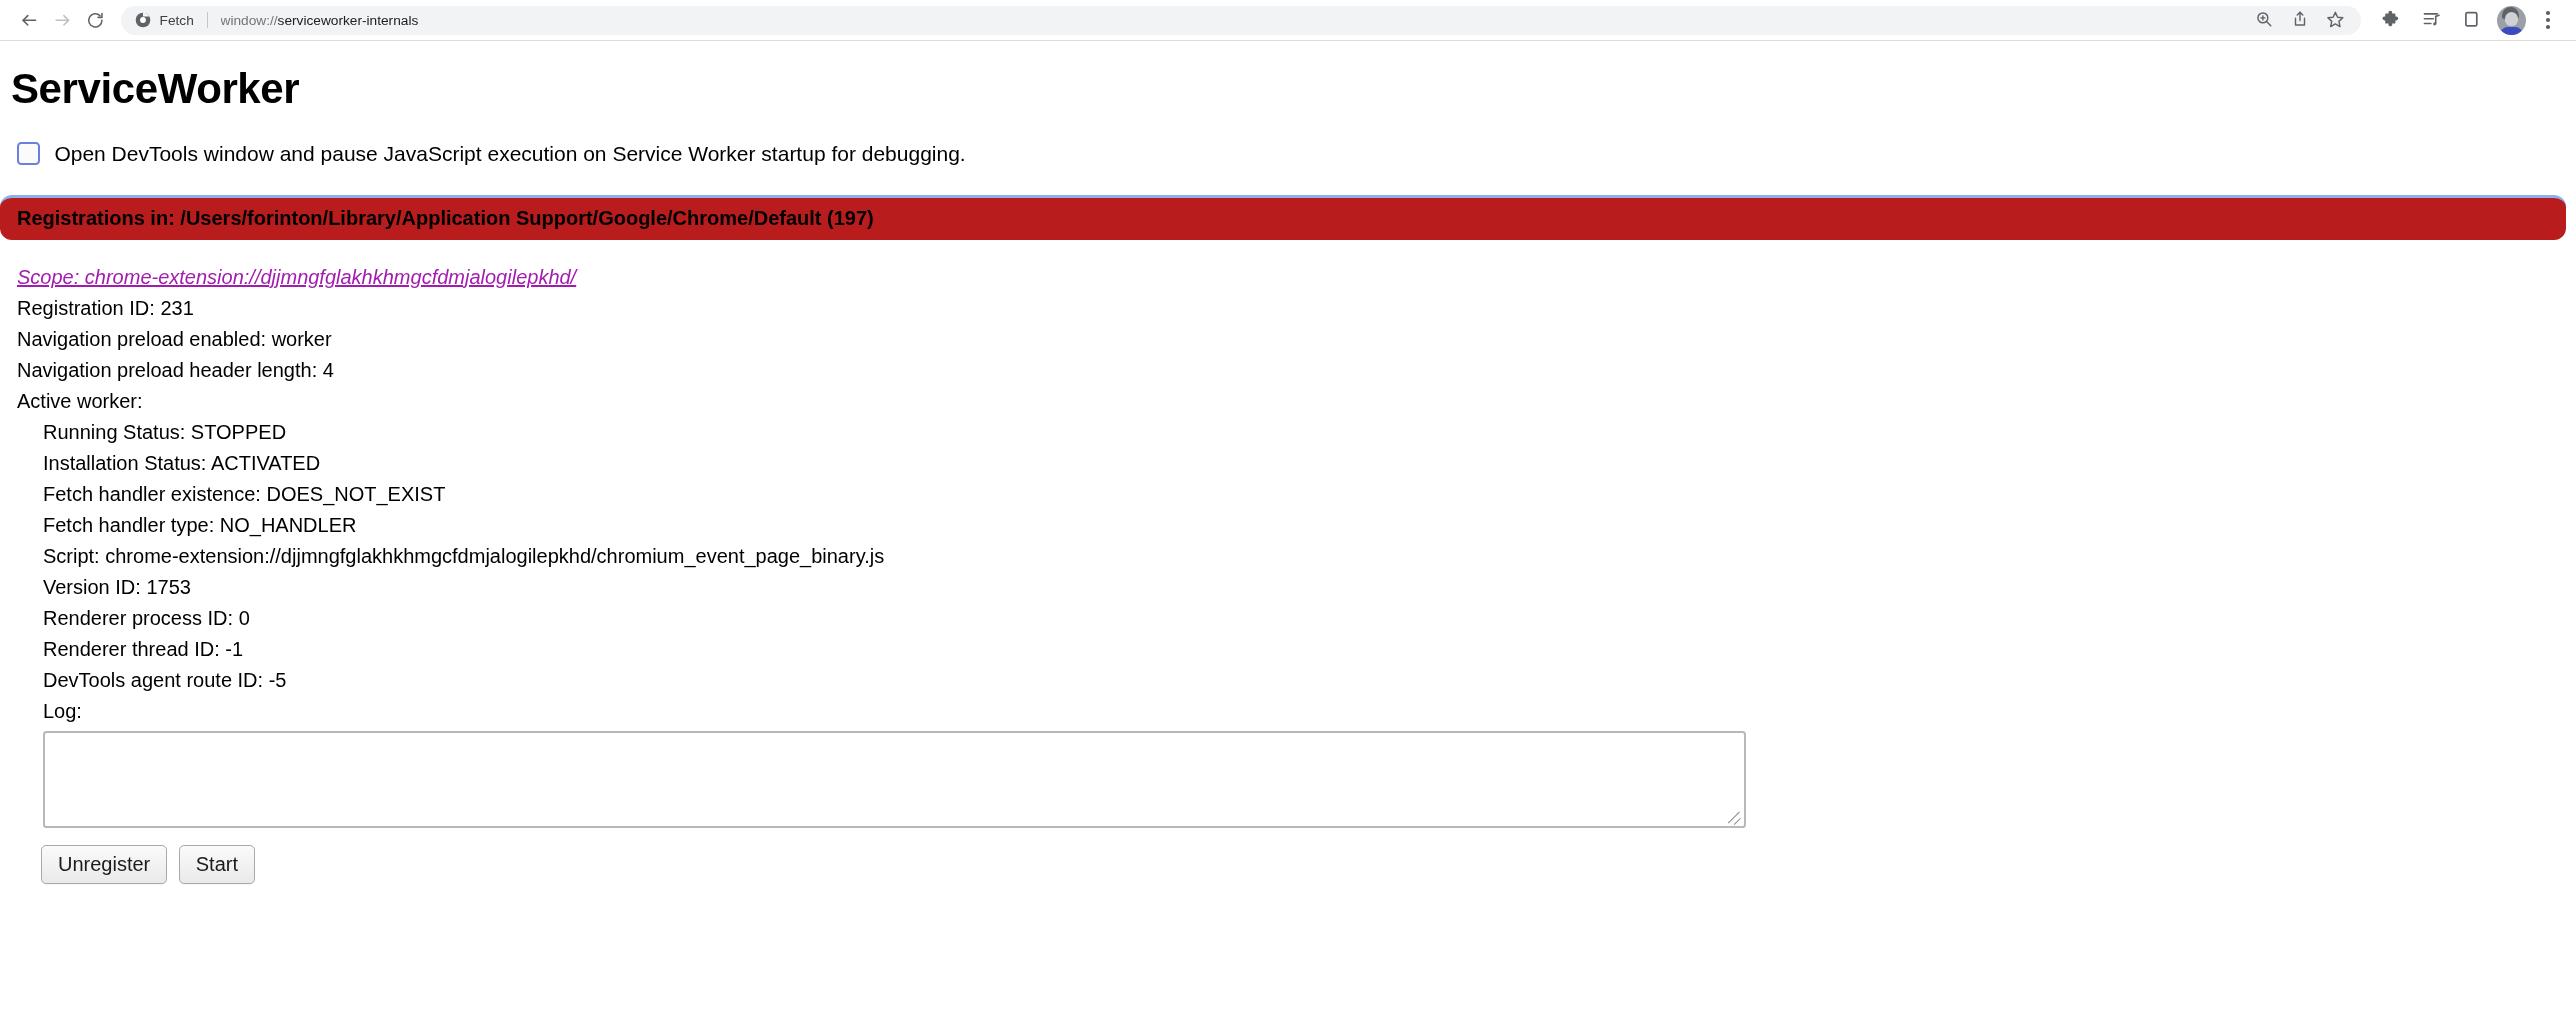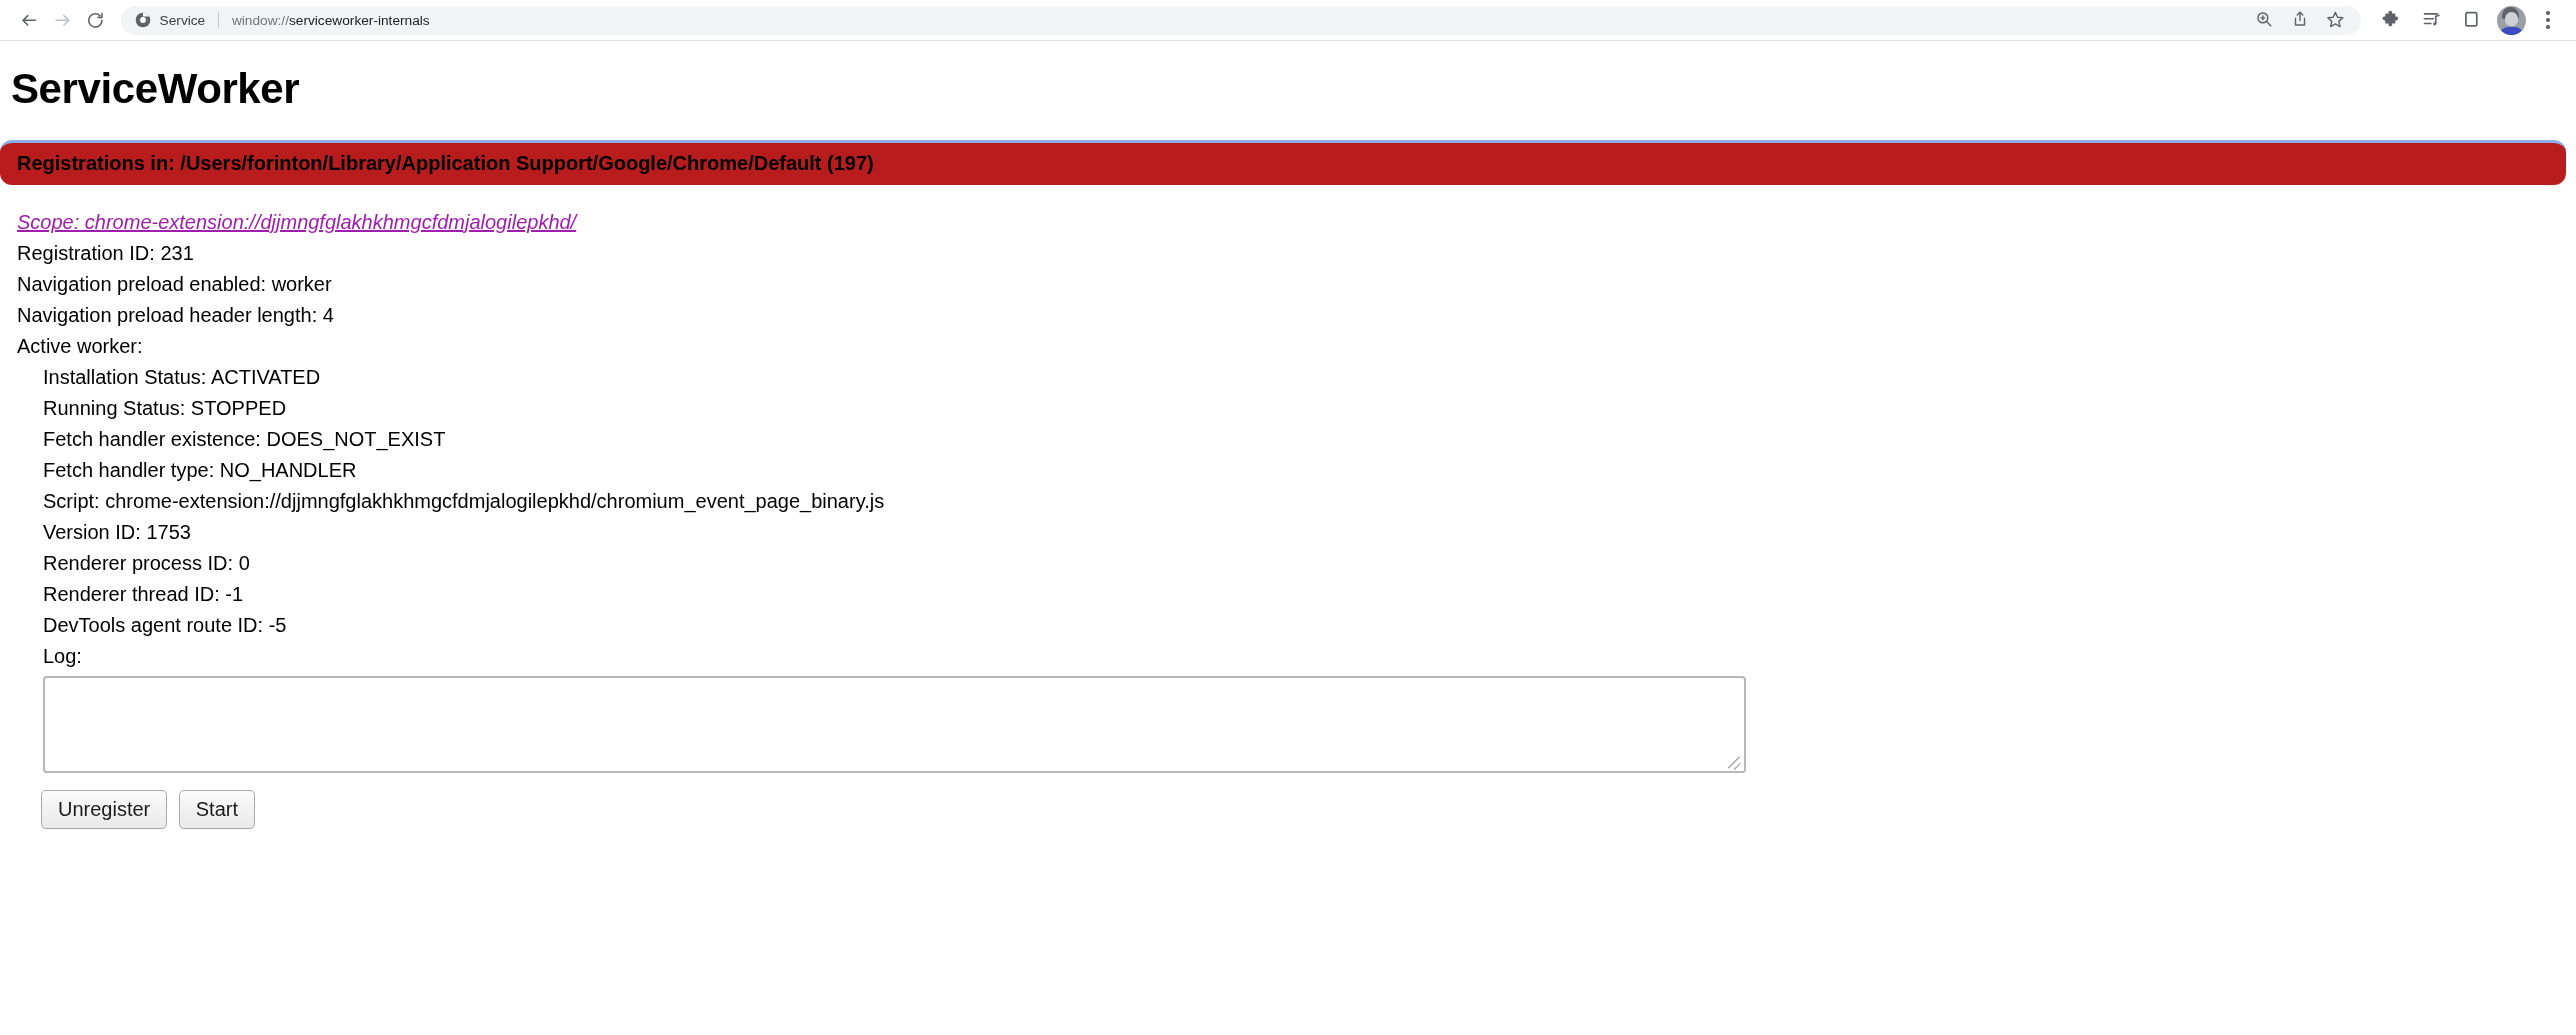--- a/index.html
+++ b/index.html
@@ -274,21 +274,21 @@
 
   <div class="omnibox">
     <span class="chrome-logo">
       <svg width="16" height="16" viewBox="0 0 24 24">
         <circle cx="12" cy="12" r="11" fill="#5f6368"></circle>
         <circle cx="12" cy="12" r="4.4" fill="#ffffff"></circle>
         <path d="M12 1 A11 11 0 0 1 21.5 6.6 L12 6.6 Z" fill="#ffffff" opacity="0.95"></path>
         <path d="M2.6 6.2 A11 11 0 0 0 8.6 22.4 L13.3 14.2 Z" fill="#ffffff" opacity="0.0"></path>
       </svg>
     </span>
-    <span class="omni-scheme-label">Service</span>
+    <span class="omni-scheme-label">Fetch</span>
     <span class="omni-sep"></span>
     <span class="omni-url"><span class="dim">window://</span><span>serviceworker-internals</span></span>
 
     <span class="omni-right">
       <span class="omni-icon-btn">
         <span>
           <svg width="18" height="18" viewBox="0 0 24 24" fill="none" stroke="#5f6368" stroke-width="1.9" stroke-linecap="round">
             <circle cx="10.5" cy="10.5" r="6.6"></circle>
             <line x1="15.4" y1="15.4" x2="21" y2="21"></line>
             <line x1="10.5" y1="7.8" x2="10.5" y2="13.2"></line>
@@ -351,32 +351,36 @@
       <i></i>
       <i></i>
     </span>
   </div>
 </div>
 
 <div class="page">
 
   <h1 class="page-title">ServiceWorker</h1>
 
+  <div class="devtools-row">
+    <span class="cb"></span>
+    <span class="devtools-label">Open DevTools window and pause JavaScript execution on Service Worker startup for debugging.</span>
+  </div>
 
   <div class="reg-header">Registrations in: /Users/forinton/Library/Application Support/Google/Chrome/Default (197)</div>
 
   <div class="reg-body">
     <a class="scope-link" href="#">Scope: chrome-extension://djjmngfglakhkhmgcfdmjalogilepkhd/</a>
     <span class="detail-line">Registration ID: 231</span>
     <span class="detail-line">Navigation preload enabled: worker</span>
     <span class="detail-line">Navigation preload header length: 4</span>
     <span class="detail-line">Active worker:</span>
 
+    <span class="detail-line indent">Running Status: STOPPED</span>
     <span class="detail-line indent">Installation Status: ACTIVATED</span>
-    <span class="detail-line indent">Running Status: STOPPED</span>
     <span class="detail-line indent">Fetch handler existence: DOES_NOT_EXIST</span>
     <span class="detail-line indent">Fetch handler type: NO_HANDLER</span>
     <span class="detail-line indent">Script: chrome-extension://djjmngfglakhkhmgcfdmjalogilepkhd/chromium_event_page_binary.js</span>
     <span class="detail-line indent">Version ID: 1753</span>
     <span class="detail-line indent">Renderer process ID: 0</span>
     <span class="detail-line indent">Renderer thread ID: -1</span>
     <span class="detail-line indent">DevTools agent route ID: -5</span>
     <span class="detail-line indent">Log:</span>
 
     <div class="log-wrap">

